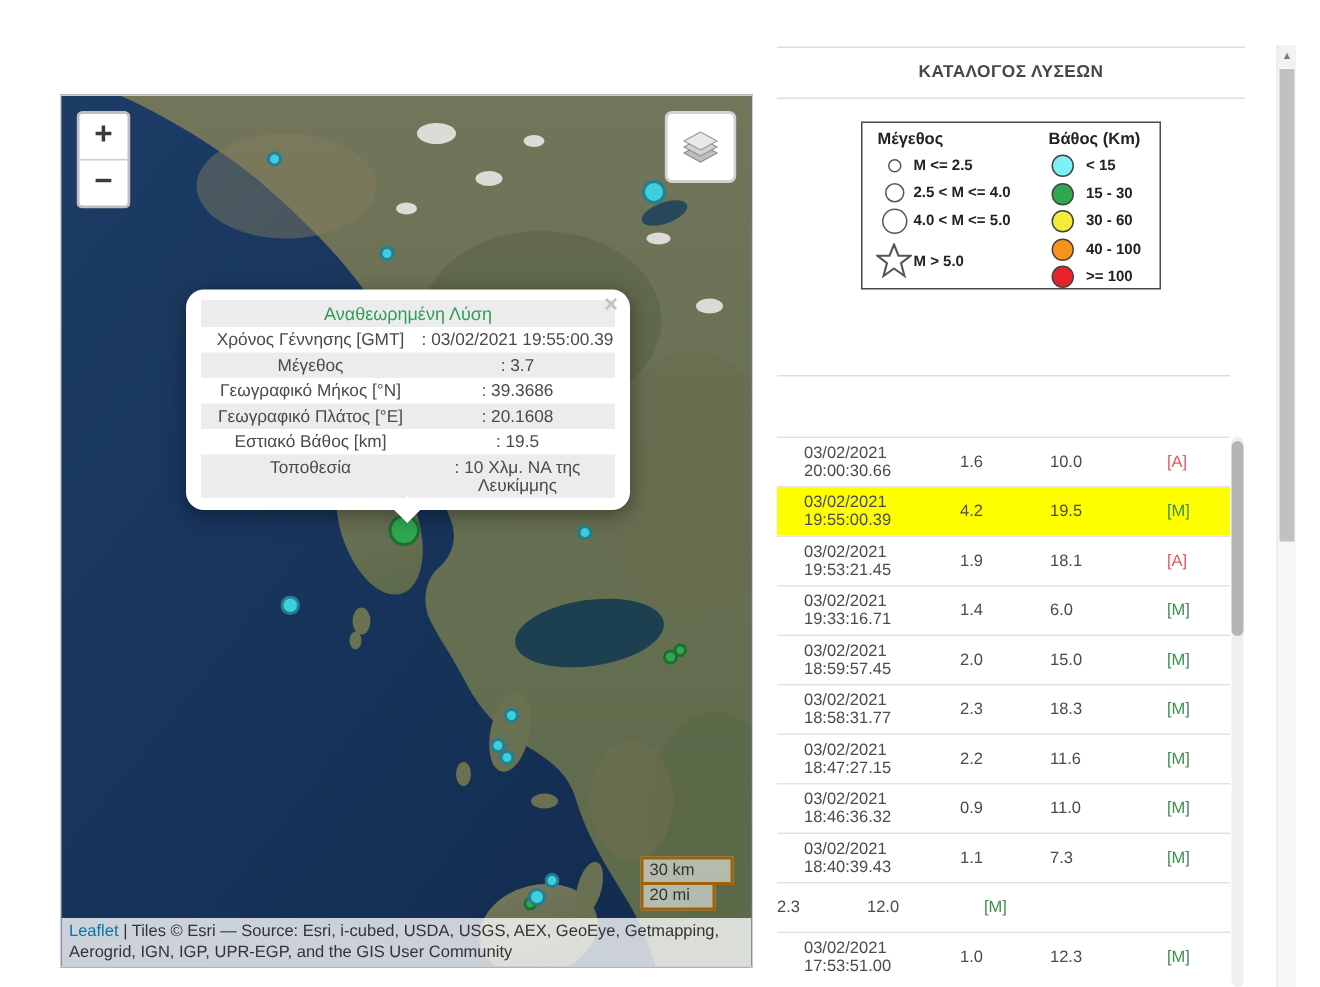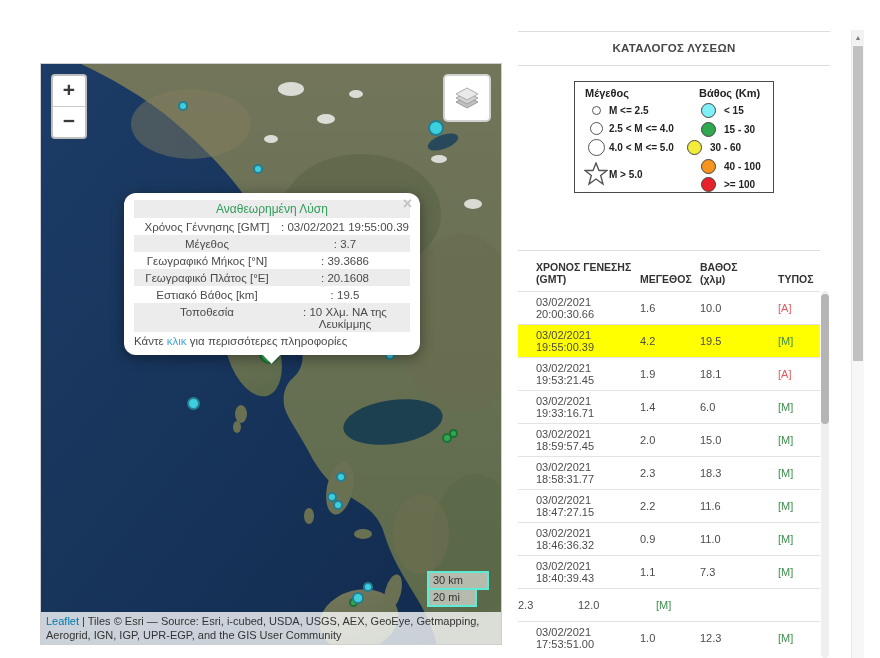--- a/index.html
+++ b/index.html
@@ -13,21 +13,21 @@
   .m-cyan{background:#3ecfdf;border:2px solid rgba(13,62,80,.55);}
   .m-green{background:#2fa84f;border:2px solid rgba(10,55,25,.5);}
 
   .zoomctl{position:absolute;left:10px;top:10px;width:32px;background:#fff;border:2px solid rgba(0,0,0,.25);border-radius:4px;z-index:30;}
   .zoomctl a{display:block;width:32px;height:30px;line-height:28px;text-align:center;font-size:21px;font-weight:bold;color:#3a3a3a;text-decoration:none;}
   .zoomctl a:first-child{border-bottom:1px solid #ccc;}
 
   .layersctl{position:absolute;right:10px;top:10px;width:44px;height:44px;background:#fff;border:2px solid rgba(0,0,0,.18);border-radius:5px;z-index:30;display:flex;align-items:center;justify-content:center;}
 
   .scalectl{position:absolute;right:12px;bottom:37px;z-index:25;font-size:11px;color:#333;}
-  .scalectl .line{background:rgba(255,255,255,.55);border:2px solid #5eead4;padding:1px 4px 0 4px;height:14px;line-height:13px;box-sizing:content-box;}
+  .scalectl .line{background:rgba(255,255,255,.55);border:2px solid #a16207;padding:1px 4px 0 4px;height:14px;line-height:13px;box-sizing:content-box;}
   .scalectl .line.km{width:50px;}
   .scalectl .line.mi{width:38px;border-top:none;}
 
   .attrib{position:absolute;left:0;right:0;bottom:0;background:rgba(255,255,255,.78);font-size:11px;color:#333;padding:2px 5px;line-height:14px;z-index:25;}
   .attrib a{color:#0078A8;text-decoration:none;}
 
   
   .popup{position:absolute;left:83px;top:129px;width:296px;z-index:40;background:#fff;border-radius:12px;box-shadow:0 3px 14px rgba(0,0,0,.4);padding:7px 10px 8px 10px;box-sizing:border-box;font-size:11.5px;color:#4a4a4a;}
   .popup-close{position:absolute;right:8px;top:2px;font-size:16px;font-weight:bold;color:#c3c3c3;cursor:pointer;}
   .popup-title{text-align:center;color:#2f9e5a;background:#ececec;padding:2px 0;font-size:12px;}
@@ -183,23 +183,20 @@
             <tr>
               <td class="lbl">Εστιακό Βάθος [km]</td>
               <td>: 19.5</td>
             </tr>
             <tr>
               <td class="lbl">Τοποθεσία</td>
               <td>: 10 Χλμ. ΝΑ της Λευκίμμης</td>
             </tr>
           </tbody>
         </table>
-      <div class="popup-footer">
-        <span>Κάντε </span><a href="#">κλικ</a><span> για περισσότερες πληροφορίες</span>
-      </div>
       <div class="popup-tip"></div>
     </div>
 
     <div class="scalectl">
       <div class="line km">30 km</div>
       <div class="line mi">20 mi</div>
     </div>
 
     <div class="attrib">
       <a href="#">Leaflet</a><span> | Tiles © Esri — Source: Esri, i-cubed, USDA, USGS, AEX, GeoEye, Getmapping, Aerogrid, IGN, IGP, UPR-EGP, and the GIS User Community</span>
@@ -242,54 +239,38 @@
       <div class="leg-title" style="left:124px;top:5px;text-align:center;">Βάθος (Km)</div>
       <div id="leg-depth">
           <div class="leg-item" style="left: 126px; top: 20px; height: 17px;">
             <span class="leg-swatch" style="background: rgb(127, 240, 247);"></span>
             <span class="leg-label">&lt; 15</span>
           </div>
           <div class="leg-item" style="left: 126px; top: 38.5px; height: 17px;">
             <span class="leg-swatch" style="background: rgb(47, 168, 79);"></span>
             <span class="leg-label">15 - 30</span>
           </div>
-          <div class="leg-item" style="left: 112px; top: 57px; height: 17px;">
+          <div class="leg-item" style="left: 126px; top: 57px; height: 17px;">
             <span class="leg-swatch" style="background: rgb(244, 236, 58);"></span>
             <span class="leg-label">30 - 60</span>
           </div>
           <div class="leg-item" style="left: 126px; top: 75.5px; height: 17px;">
             <span class="leg-swatch" style="background: rgb(247, 148, 30);"></span>
             <span class="leg-label">40 - 100</span>
           </div>
           <div class="leg-item" style="left: 126px; top: 94px; height: 17px;">
             <span class="leg-swatch" style="background: rgb(232, 33, 42);"></span>
             <span class="leg-label">&gt;= 100</span>
           </div>
         </div>
     </div>
 
 
     <div class="divider"></div>
 
-    <div class="thead" id="thead">
-        <div class="tc1">
-          <div>ΧΡΟΝΟΣ ΓΕΝΕΣΗΣ</div>
-          <div>(GMT)</div>
-        </div>
-        <div class="tc2">
-          <div>ΜΕΓΕΘΟΣ</div>
-        </div>
-        <div class="tc3">
-          <div>ΒΑΘΟΣ</div>
-          <div>(χλμ)</div>
-        </div>
-        <div class="tc4">
-          <div>ΤΥΠΟΣ</div>
-        </div>
-      </div>
     <div class="tbody" id="tbody">
         <div class="ev-row">
           <div class="tc1">03/02/2021 20:00:30.66</div>
           <div class="tc2">1.6</div>
           <div class="tc3">10.0</div>
           <div class="tc4 ev-type" style="color: rgb(228, 89, 92);">[A]</div>
         </div>
         <div class="ev-row hl">
           <div class="tc1">03/02/2021 19:55:00.39</div>
           <div class="tc2">4.2</div>

